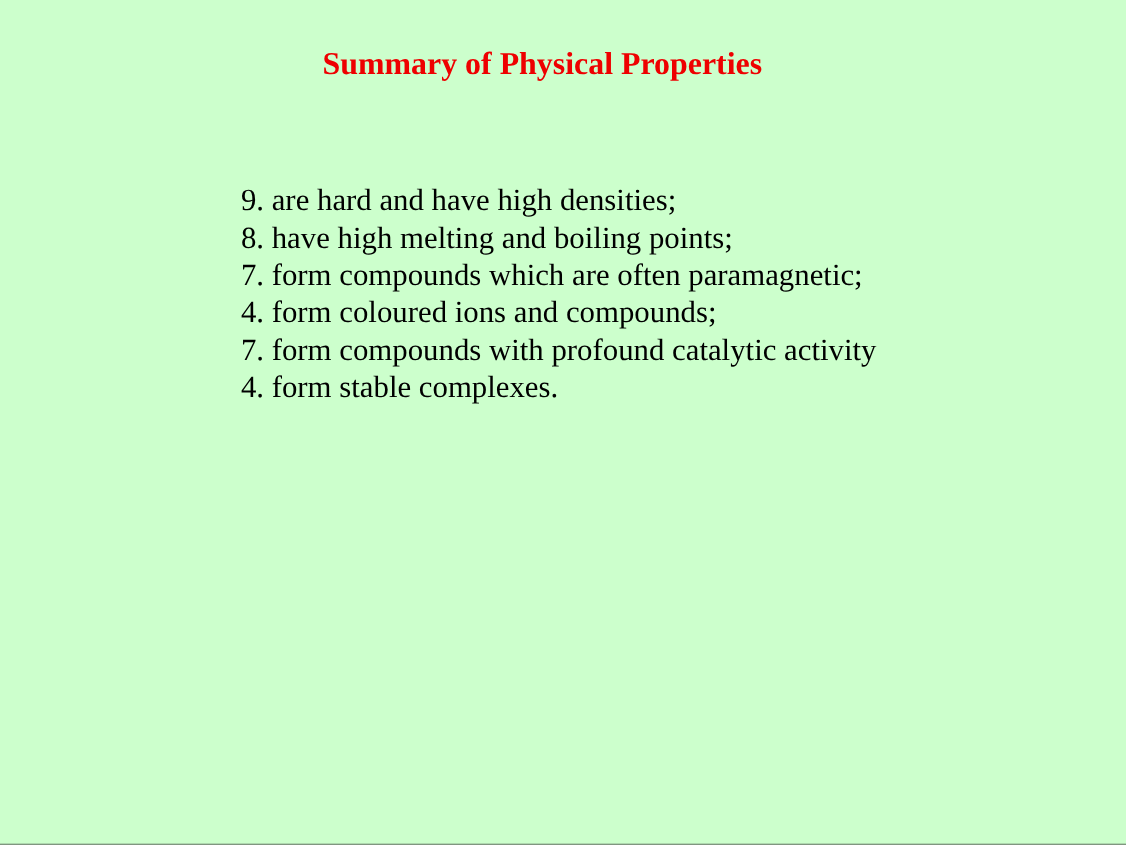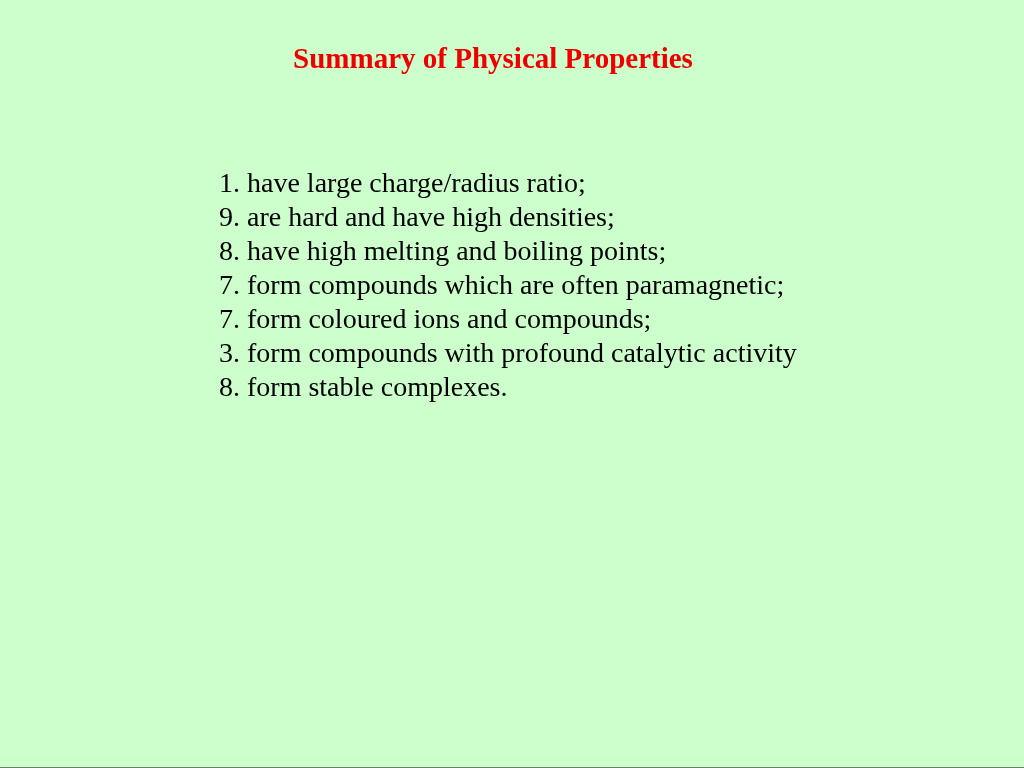--- a/index.html
+++ b/index.html
@@ -53,24 +53,23 @@
   }
 </style>
 </head>
 <body>
 
 <div class="slide">
 
   <div class="slide-title">Summary of Physical Properties</div>
 
   <div class="properties-list">
-    <div class="list-item">1. have large charge/radius ratio;</div>
     <div class="list-item">9. are hard and have high densities;</div>
     <div class="list-item">8. have high melting and boiling points;</div>
     <div class="list-item">7. form compounds which are often paramagnetic;</div>
-    <div class="list-item">7. form coloured ions and compounds;</div>
-    <div class="list-item">3. form compounds with profound catalytic activity</div>
-    <div class="list-item">8. form stable complexes.</div>
+    <div class="list-item">4. form coloured ions and compounds;</div>
+    <div class="list-item">7. form compounds with profound catalytic activity</div>
+    <div class="list-item">4. form stable complexes.</div>
   </div>
 
   <div class="bottom-edge-line"></div>
 
 </div>
 
 </body></html>

